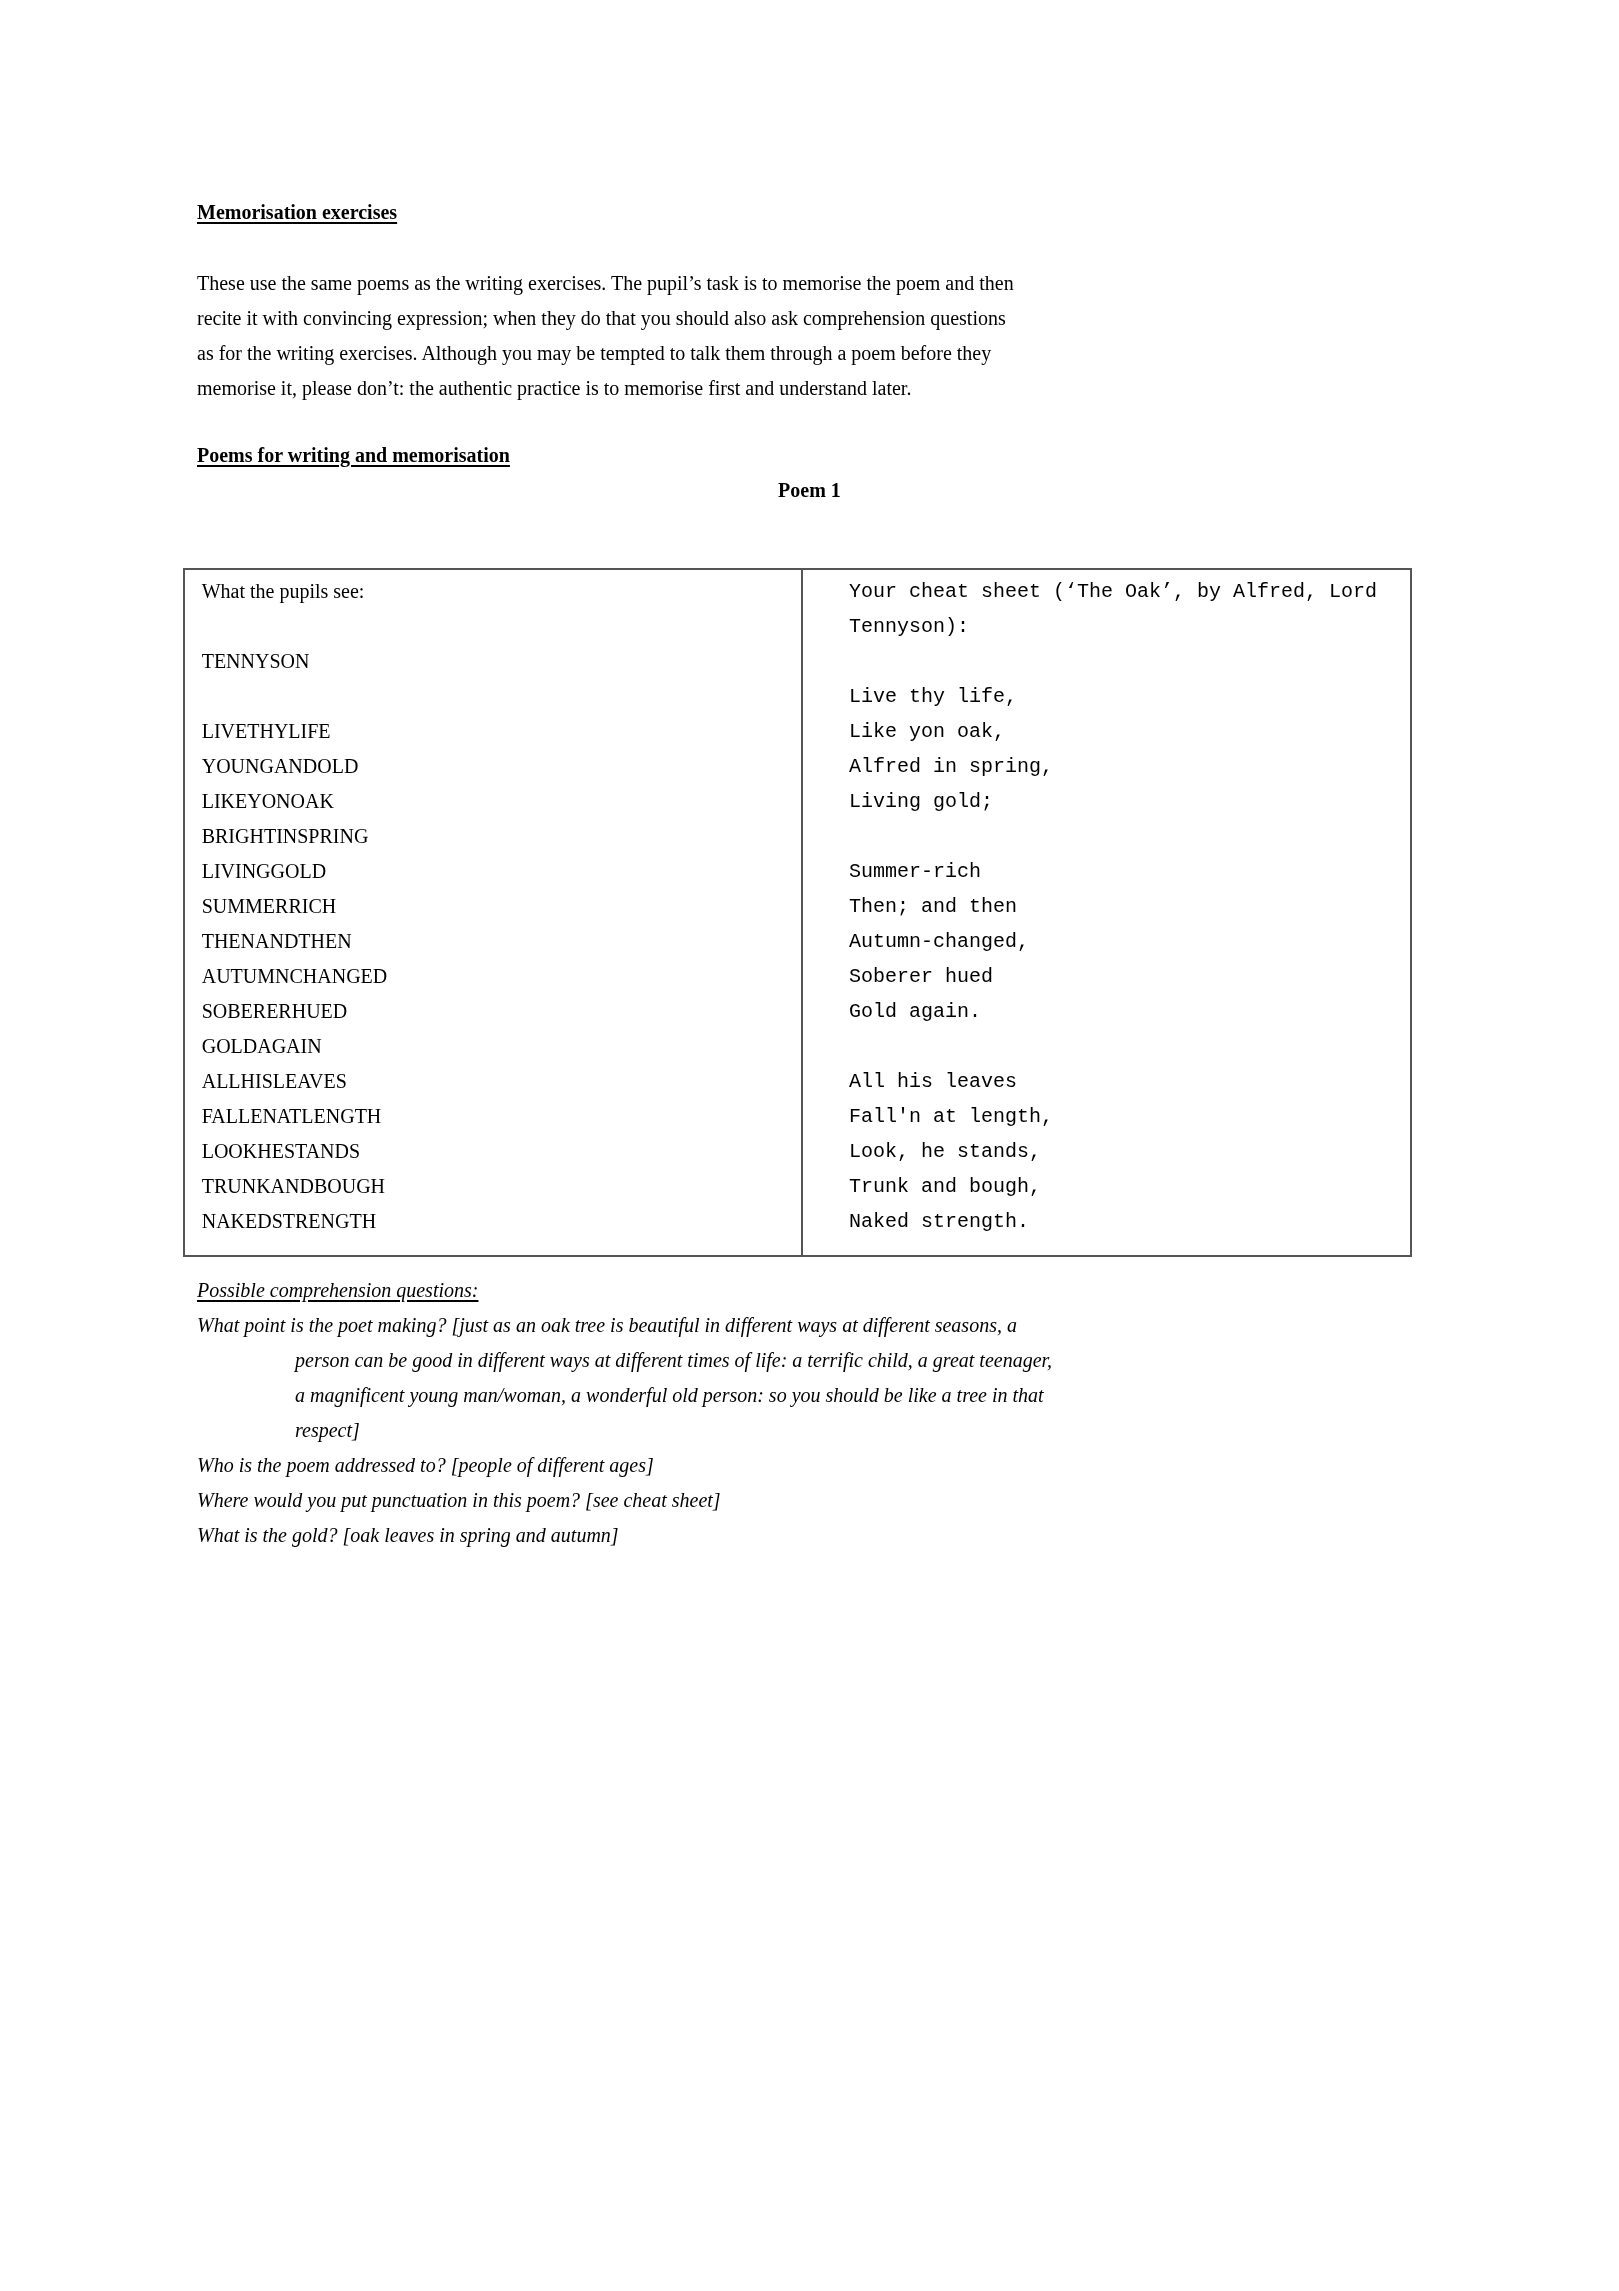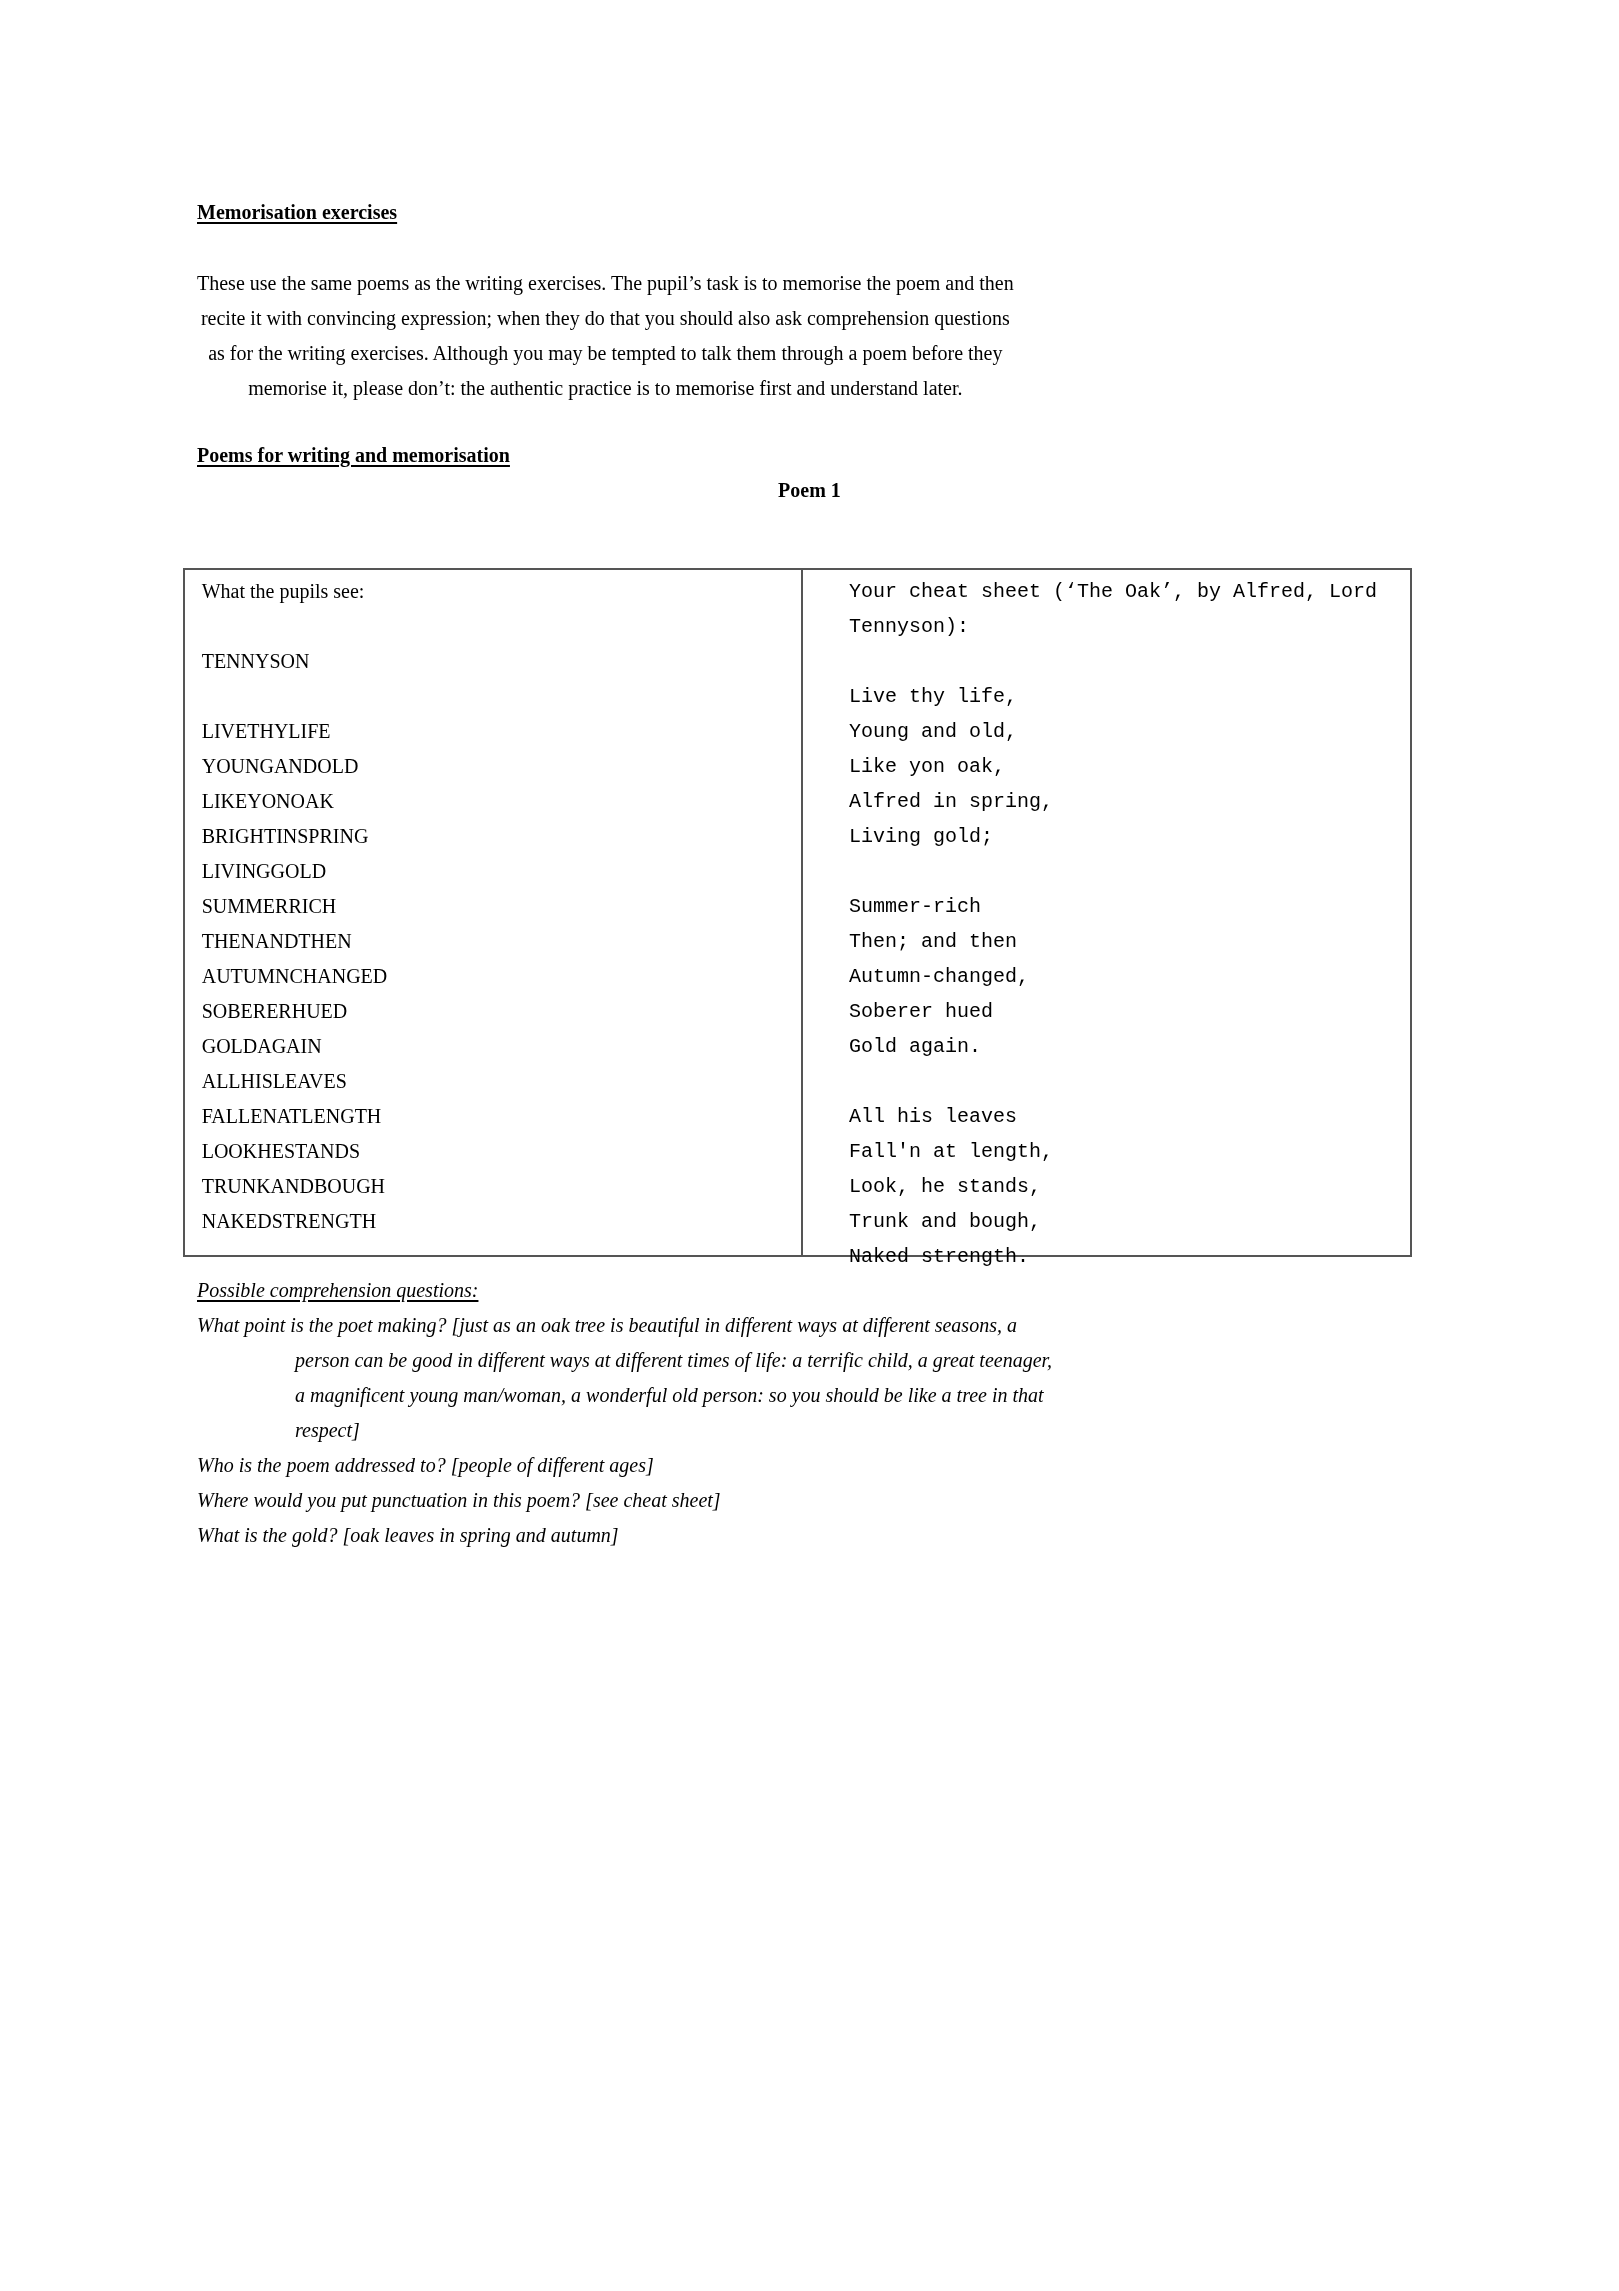--- a/index.html
+++ b/index.html
@@ -3,21 +3,21 @@
 <meta charset="utf-8">
 <style>
   html, body { margin: 0; padding: 0; background: #ffffff; }
   body { width: 1619px; height: 2292px; position: relative; overflow: hidden;
          font-family: "Liberation Serif", "DejaVu Serif", serif; color: #000; }
   .abs { position: absolute; }
   .txt { font-size: 20px; line-height: 35px; white-space: nowrap; }
   .h-bold { font-weight: bold; text-decoration: underline; text-underline-offset: 2.9px; text-decoration-thickness: 2px; }
   .u { text-decoration: underline; text-underline-offset: 2.9px; }
   #page-title { left: 197px; top: 195px; }
-  #intro { left: 197px; top: 266px; text-align: center; }
+  #intro { left: 197px; top: 266px; }
   #poems-heading { left: 197px; top: 438px; }
   #poem-title { left: 0; width: 1619px; top: 473px; text-align: center; font-weight: bold; }
   #poem-table { left: 183px; top: 540px; width: 1229px; height: 689px;
                 border: 2px solid #555; box-sizing: border-box; margin-top: 28px; }
   #divider { left: 616px; top: 0; width: 2px; height: 100%; background: #555; }
   #left-col { left: 16.7px; top: 3.9px; }
   #right-col { left: 664px; top: 3.9px; font-family: Liberation Mono, monospace; }
   #questions { left: 197px; top: 1273px; font-style: italic; }
   .q { display: block; }
   .cont { display: block; padding-left: 98px; }
@@ -63,21 +63,20 @@
     <span class="line">LOOKHESTANDS</span>
     <span class="line">TRUNKANDBOUGH</span>
     <span class="line">NAKEDSTRENGTH</span>
   </div>
 
   <div id="right-col" class="abs txt">
     <span class="line">Your cheat sheet (‘The Oak’, by Alfred, Lord</span>
     <span class="line">Tennyson):</span>
     <span class="blank"></span>
     <span class="line">Live thy life,</span>
-    <span class="line">Young and old,</span>
     <span class="line">Like yon oak,</span>
     <span class="line">Alfred in spring,</span>
     <span class="line">Living gold;</span>
     <span class="blank"></span>
     <span class="line">Summer-rich</span>
     <span class="line">Then; and then</span>
     <span class="line">Autumn-changed,</span>
     <span class="line">Soberer hued</span>
     <span class="line">Gold again.</span>
     <span class="blank"></span>

